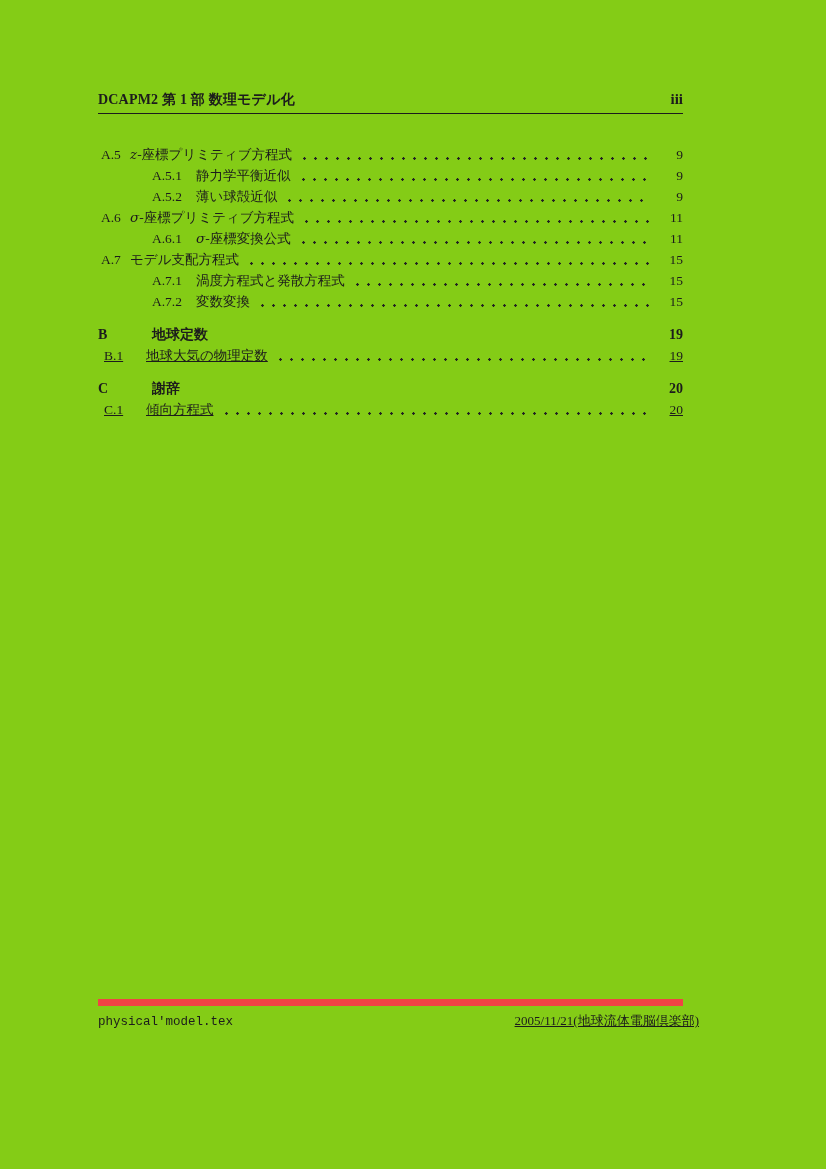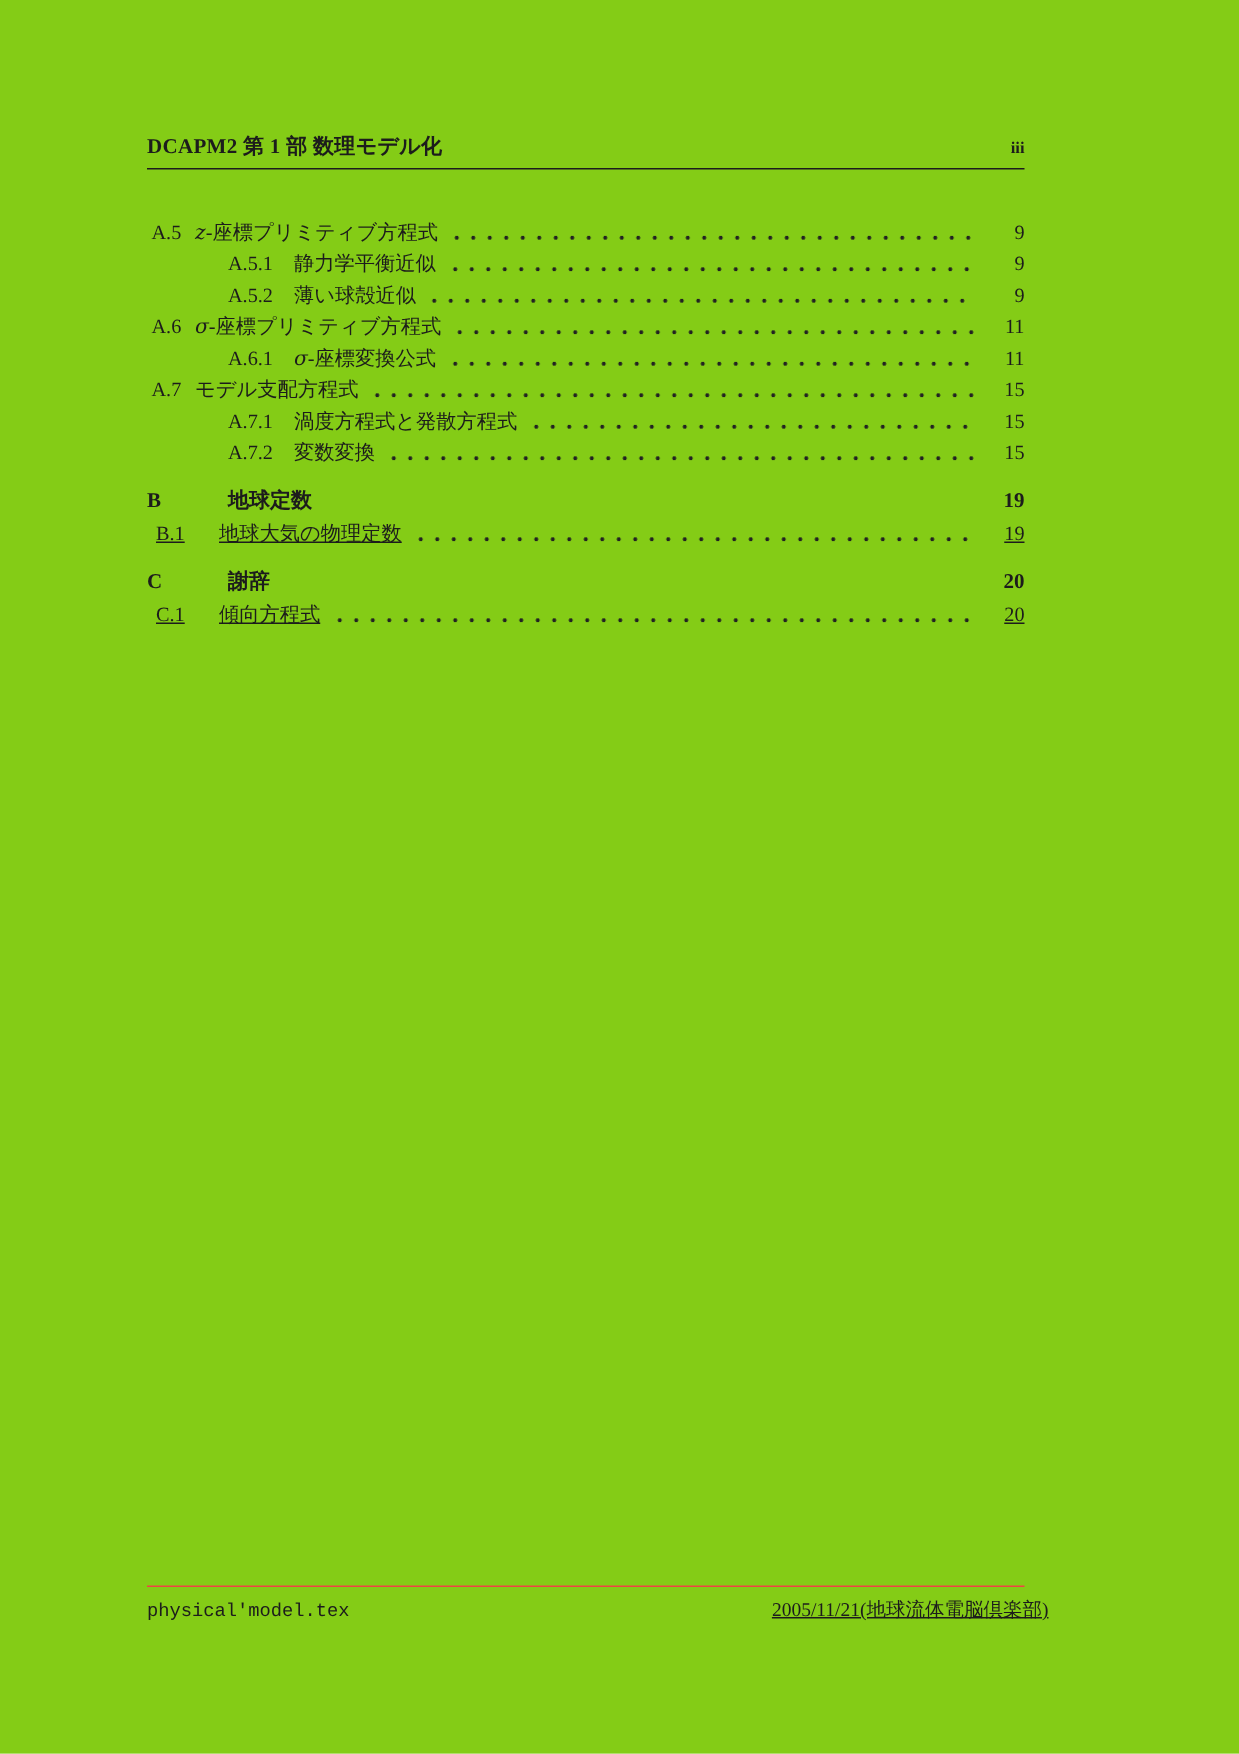--- a/index.html
+++ b/index.html
@@ -19,21 +19,21 @@
   
   .header {
     position: absolute;
     top: 91px; left: 98px; width: 585px;
     display: flex; justify-content: space-between; align-items: baseline;
     font-weight: bold; font-size: 14px; line-height: 16px;
     padding-bottom: 5px;
     border-bottom: 1px solid #1c1c1c;
   }
   .header .hdr-title { letter-spacing: 0.2px; }
-  .header .hdr-page { font-size: 11px; }
+  .header .hdr-page { font-size: 15px; }
 
   
   .toc {
     position: absolute;
     top: 144px; left: 98px; width: 585px;
     font-size: 13.5px;
   }
   .toc-row {
     display: flex; align-items: baseline;
     height: 21px; line-height: 21px;
@@ -61,22 +61,22 @@
   .toc-row.subsection .toc-num { width: 44px; }
   .toc-row.chapter    { font-weight: bold; font-size: 14px; height: 22px; line-height: 22px; }
   .toc-row.chapter    .toc-num { width: 54px; }
   .toc-row.section2   { padding-left: 6px; text-decoration: underline; }
   .toc-row.section2   .toc-num { width: 42px; }
   .toc-row.gap-before { margin-top: 11px; }
 
   
   .footer {
     position: absolute;
-    top: 1057px; left: 98px; width: 585px;
-    border-top: 1px solid #ef4444;
+    top: 999px; left: 98px; width: 585px;
+    border-top: 7px solid #ef4444;
     padding-top: 6px;
     display: flex; justify-content: space-between; align-items: baseline;
     font-size: 13px;
     text-align: right;
   }
   .footer .ftr-file {
     font-family: "Liberation Mono", "DejaVu Sans Mono", monospace;
     font-size: 12.5px;
   }
   .footer .ftr-date { margin-right: -16px; text-decoration: underline; }

